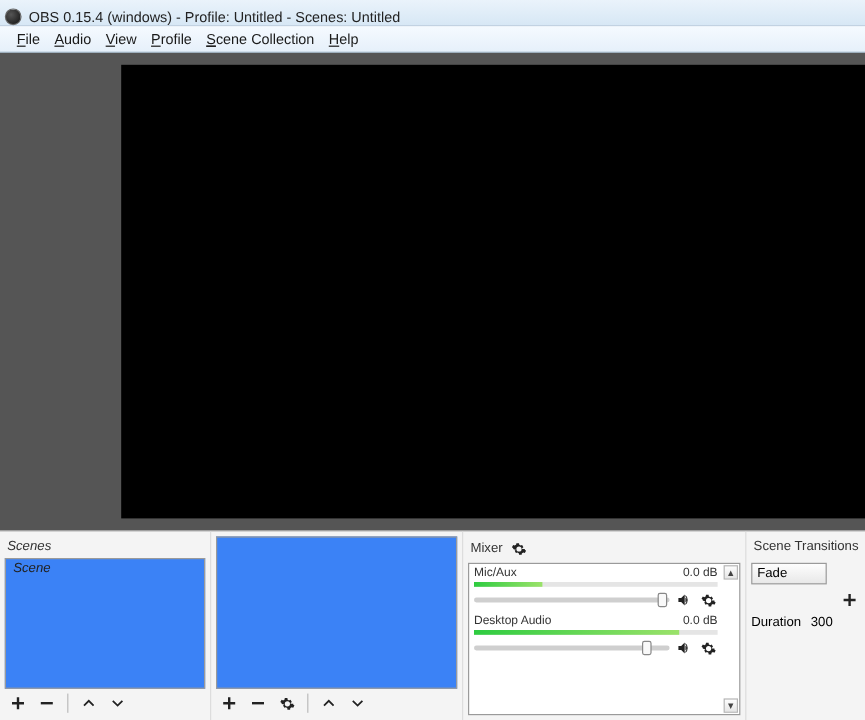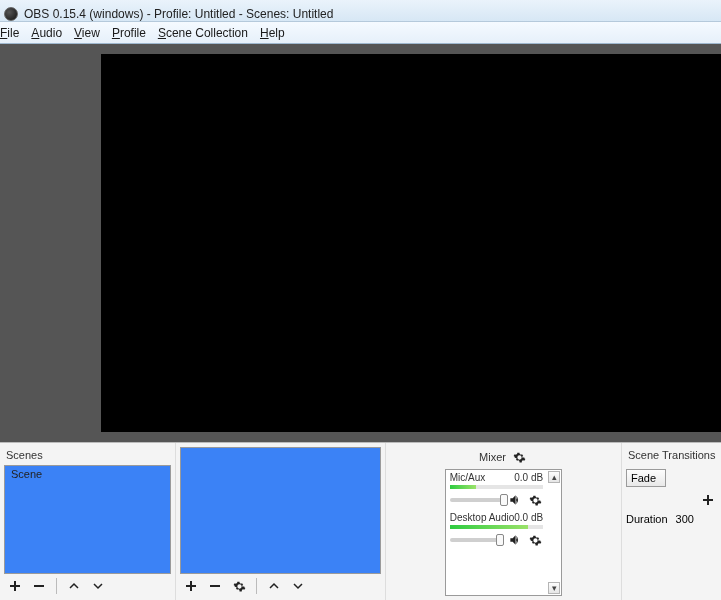--- a/index.html
+++ b/index.html
@@ -30,21 +30,21 @@
     background: radial-gradient(circle at 35% 35%, #555, #111);
     margin-right: 6px;
     border: 1px solid #666;
   }
   .menubar {
     height: 22px;
     background: linear-gradient(#f5faff, #e6f0fa);
     border-bottom: 1px solid #9fb8cf;
     display: flex;
     align-items: center;
-    padding: 0 0;
+    padding: 0 14px;
     gap: 12px;
     font-size: 12px;
     color: #1a1a1a;
   }
   .menubar span { cursor: default; }
   .menubar span::first-letter { text-decoration: underline; }
   .sc::first-letter{text-decoration:none;}
   .sc .u{text-decoration:underline;}
 
   .preview-wrap {
@@ -111,23 +111,23 @@
     color: #222;
     cursor: default;
   }
   .divider {
     width: 1px; height: 16px;
     background: #bbb;
     margin: 0 2px;
   }
 
   
-  .p-scenes   { width: 176px; }
+  .p-scenes   { width: 176px; font-style: italic; }
   .p-sources  { width: 210px; }
-  .p-mixer    { width: 236px; align-items: center; }
+  .p-mixer    { width: 236px; }
   .p-trans    { flex: 1; min-width: 60px; }
 
   
   .mixer-box {
     flex:1;
     background:#fff;
     border:1px solid #9a9a9a;
     padding:2px 4px;
     font-size:10px;
     position:relative;
@@ -167,21 +167,21 @@
     border-radius:2px;
   }
   .icon-btn {
     width:16px; height:16px;
     display:inline-flex; align-items:center; justify-content:center;
     cursor:default;
   }
   svg { display:block; }
 
   .trans-select {
-    width: 40px;
+    width: 63px;
     height: 18px;
     border: 1px solid #9a9a9a;
     background: linear-gradient(#fdfdfd,#e8e8e8);
     font-size: 11px;
     padding-left:4px;
     display:flex;
     align-items:center;
     overflow:hidden;
   }
   .trans-row { display:flex; align-items:center; gap:4px; margin-top:4px; font-size:11px; }

